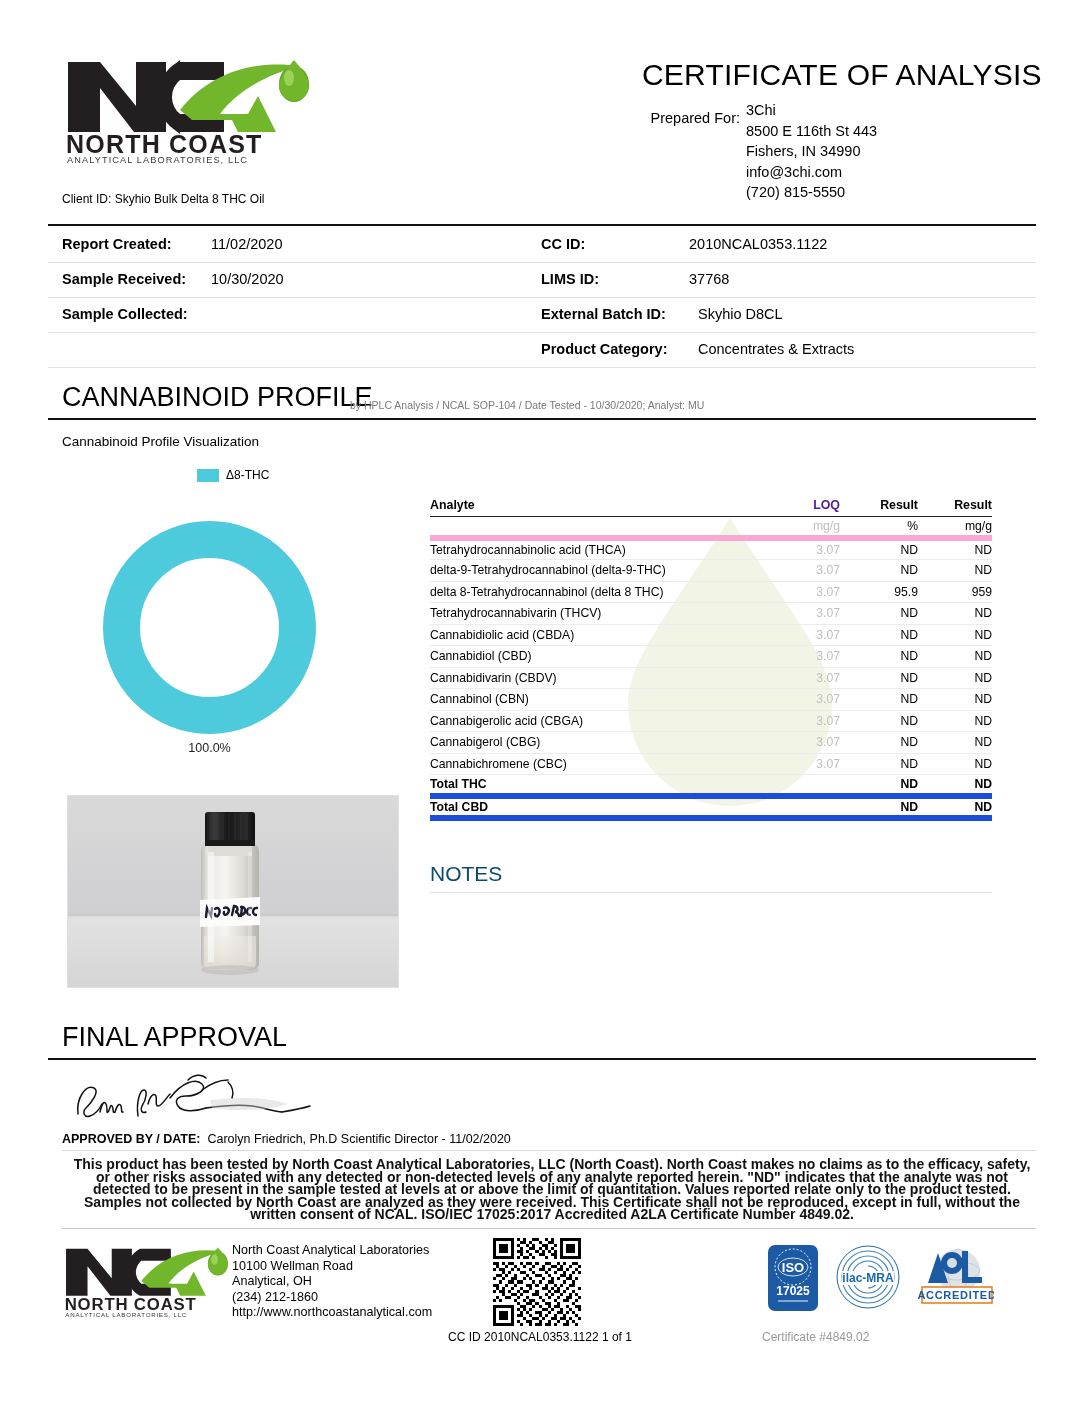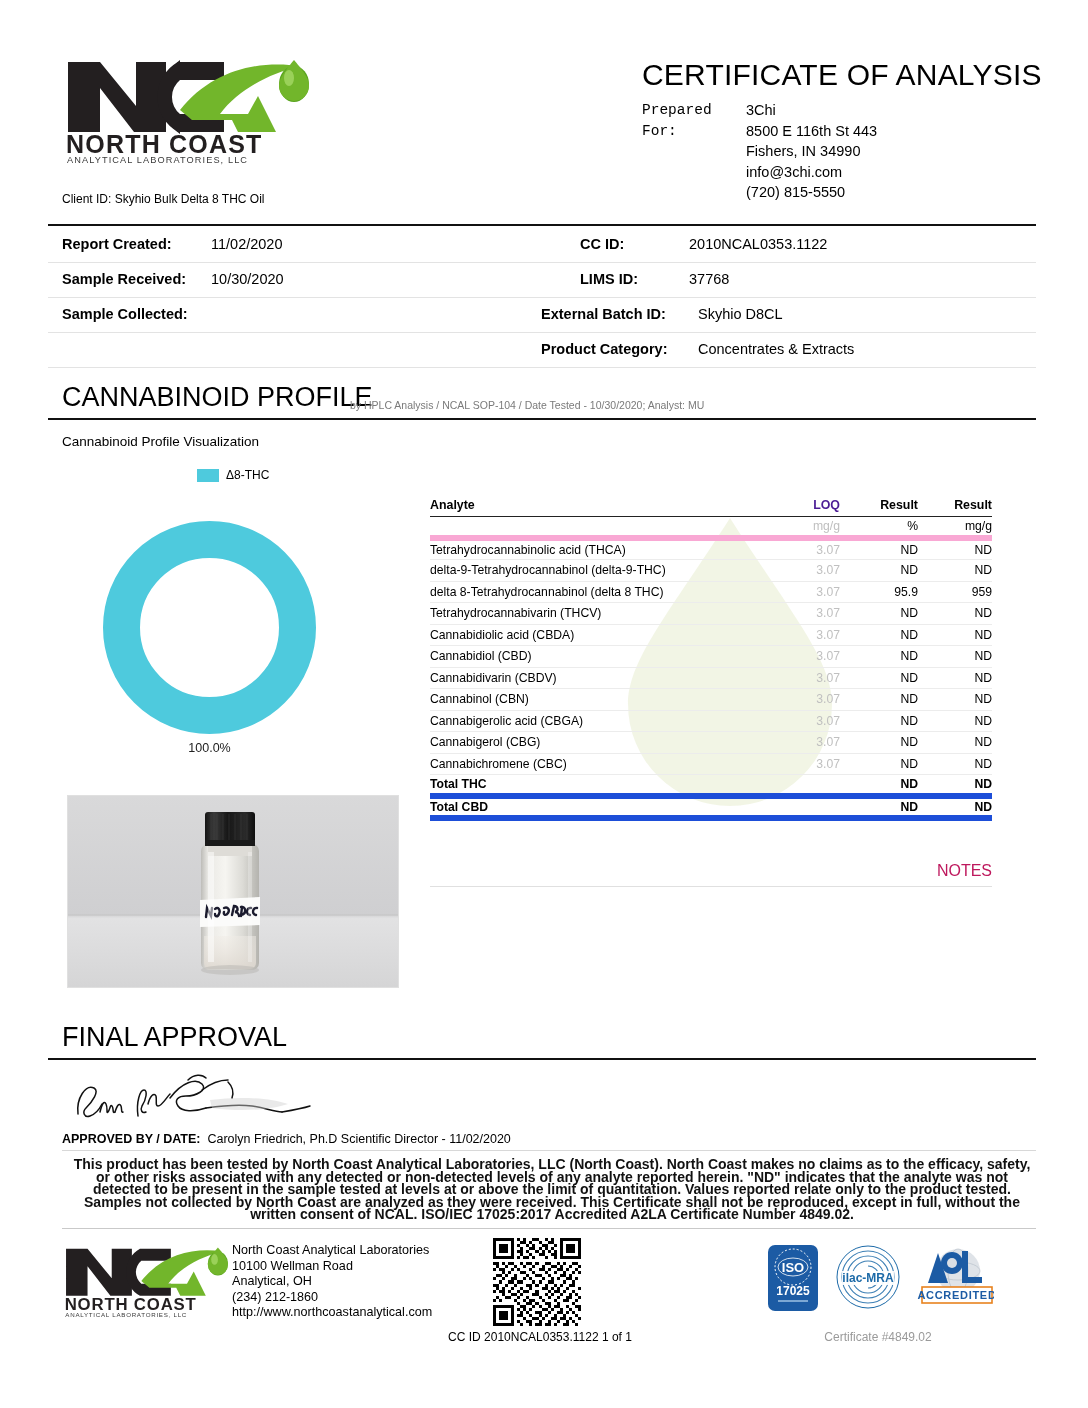--- a/index.html
+++ b/index.html
@@ -39,22 +39,22 @@
     white-space: nowrap;
   }
   .prep-row {
     position: absolute;
     left: 580px; top: 46px;
     width: 384px;
     font-size: 14.5px;
     line-height: 20.5px;
   }
   .prep-label {
-    position: absolute; left: 0; top: 0;
-    width: 98px; text-align: left; font-family: Liberation Mono, monospace;
+    position: absolute; left: 0; top: 8px;
+    width: 98px; text-align: right;
   }
   .prep-lines {
     position: absolute; left: 104px; top: 0;
   }
   .prep-lines div { white-space: nowrap; }
 
   
   .client-id {
     position: absolute;
     left: 62px; top: 192px;
@@ -98,21 +98,21 @@
     white-space: nowrap;
   }
   .m-val {
     position: absolute;
     top: 8px;
     font-size: 14.5px;
     white-space: nowrap;
   }
   .col-a-lbl { left: 14px; }
   .col-a-val { left: 163px; }
-  .col-b-lbl { left: 493px; margin-left: 39px; }
+  .col-b-lbl { left: 493px; }
   .col-b-val { left: 641px; }
   .col-b-lbl-r { left: 493px; }
 
   
   .sec-head {
     position: absolute;
     left: 62px;
     font-size: 27px;
     white-space: nowrap;
   }
@@ -228,24 +228,23 @@
     border-bottom: 6px solid #1d4ed8;
   }
 
   
   .notes {
     position: absolute;
     left: 430px; top: 862px;
     width: 562px;
   }
   .notes-title {
-    font-size: 16px;
-    color: #be185d;
+    font-size: 21px;
+    color: #0c4a6e;
     padding-bottom: 6px;
-    text-align: right;
   }
   .notes-rule { border-top: 1px solid #e0e0e0; }
 
   
   .sig-wrap {
     position: absolute;
     left: 70px; top: 1068px;
     width: 300px; height: 60px;
   }
   .approved-line {
@@ -295,21 +294,21 @@
   }
   .badges {
     position: absolute;
     left: 762px; top: 1243px;
     width: 232px; height: 72px;
   }
   .cert-num {
     position: absolute;
     left: 762px; top: 1330px;
     width: 232px;
-    text-align: center;
+    text-align: left;
     font-size: 12px;
     color: #9a9a9a;
   }
 </style>
 </head>
 <body>
 
 <div class="page">
 
   <div class="header">

